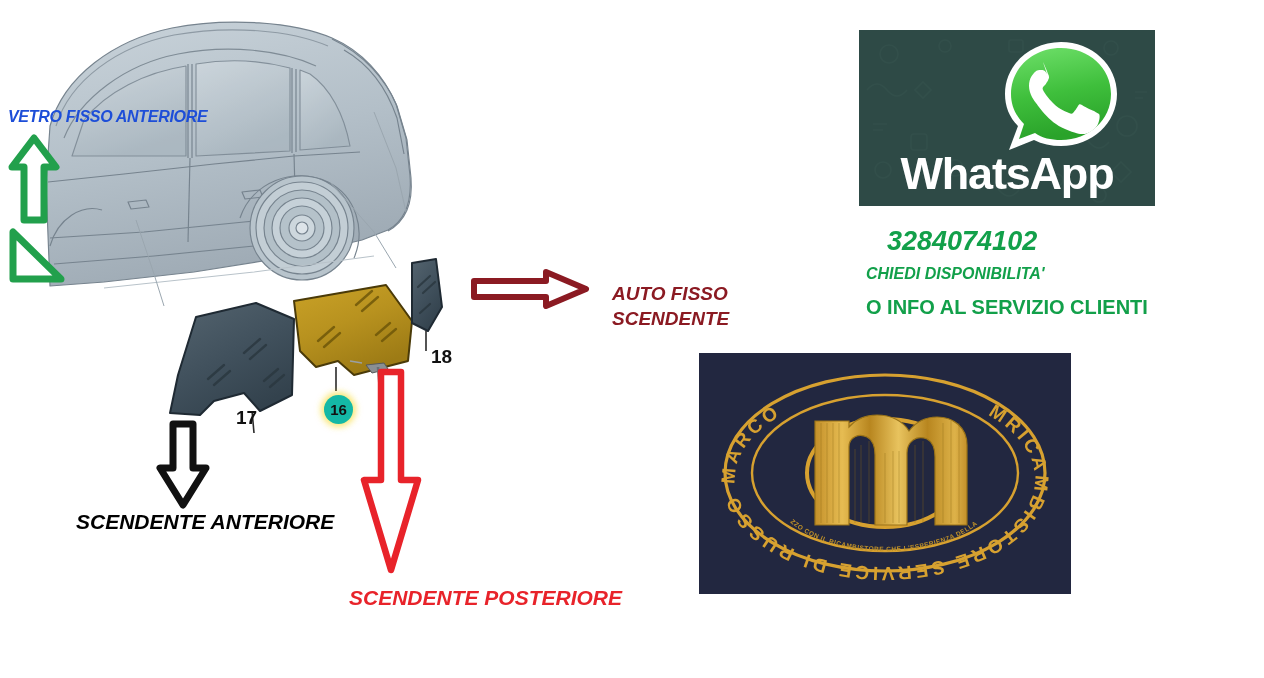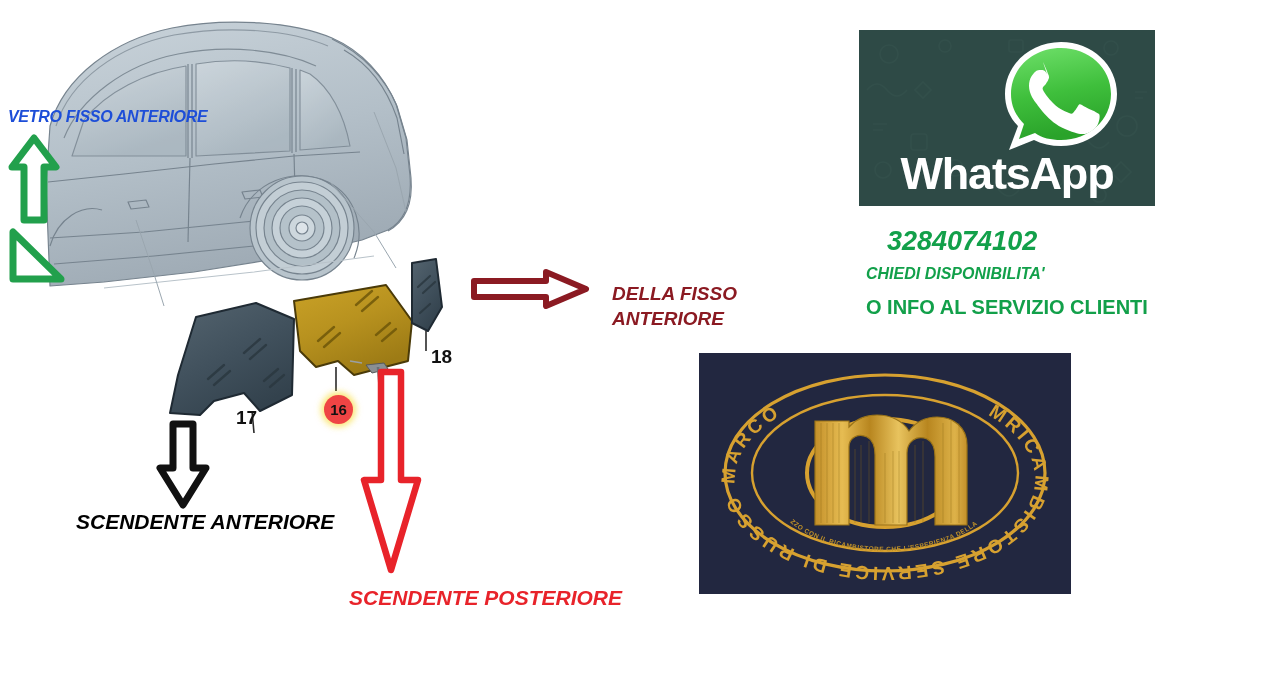--- a/index.html
+++ b/index.html
@@ -204,21 +204,21 @@
         </g>
         <path d="M286,76 L286,96" stroke="#2a2a2a" stroke-width="1.6"></path>
       </g>
     </svg>
   </div>
 
   <div class="abs" style="left:236px;top:407px;font-size:19px;font-weight:bold;color:#111;
        font-family:'Liberation Sans',sans-serif;">17</div>
 
   <div class="abs" style="left:324px;top:395px;width:29px;height:29px;border-radius:50%;
-              background:#ef4444;display:flex;align-items:center;justify-content:center;
+              background:#14b8a6;display:flex;align-items:center;justify-content:center;
               box-shadow:0 0 6px 3px rgba(245,212,10,.55);">
     <span style="font-size:15px;font-weight:bold;color:#111;font-family:'Liberation Sans',sans-serif;">16</span>
   </div>
 
   <div class="abs" style="left:379px;top:399px;font-size:18px;font-weight:bold;color:#111;
        font-family:'Liberation Sans',sans-serif;">17</div>
 
   <div class="abs" style="left:431px;top:346px;font-size:19px;font-weight:bold;color:#111;
        font-family:'Liberation Sans',sans-serif;text-align:center;">18</div>
 
@@ -236,22 +236,22 @@
     </svg>
   </div>
 
   <div class="abs" id="arrow-red-right">
     <svg width="120" height="42" viewBox="0 0 120 42" aria-hidden="true">
       <path d="M4,13 L76,13 L76,4 L116,21 L76,38 L76,29 L4,29 Z" fill="#ffffff" stroke="#8b1a22" stroke-width="6" stroke-linejoin="round"></path>
     </svg>
   </div>
 
   <div class="abs lbl" id="lbl-vfp">
-    <div>DELLA FISSO</div>
-    <div>ANTERIORE</div>
+    <div>AUTO FISSO</div>
+    <div>SCENDENTE</div>
   </div>
 
   <div class="abs" id="arrow-black-down">
     <svg width="56" height="90" viewBox="0 0 56 90" aria-hidden="true">
       <path d="M18,4 L38,4 L38,48 L51,48 L28,85 L5,48 L18,48 Z" fill="#ffffff" stroke="#111111" stroke-width="7" stroke-linejoin="round"></path>
     </svg>
   </div>
 
   <div class="abs lbl" id="lbl-sa">SCENDENTE ANTERIORE</div>
 

